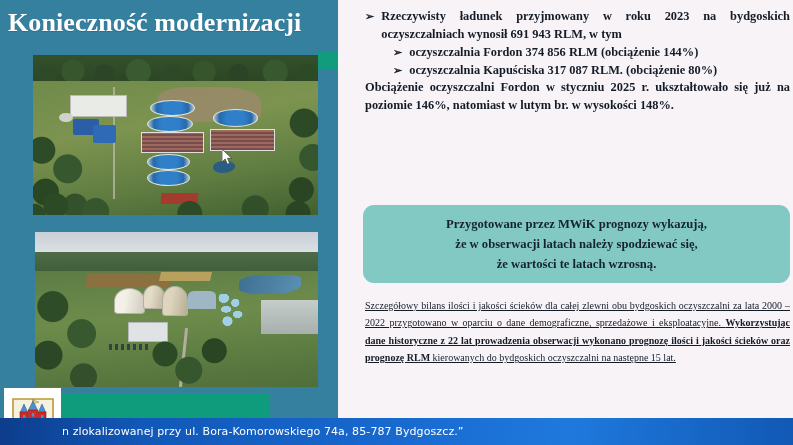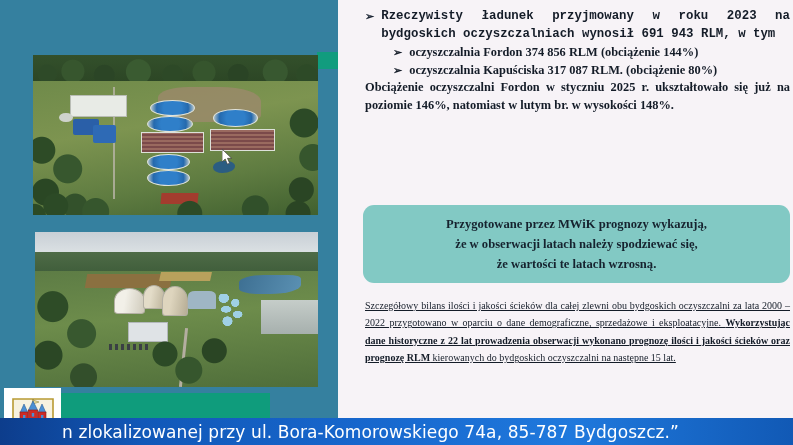--- a/index.html
+++ b/index.html
@@ -249,21 +249,21 @@
     color: #141c28;
   }
   .bullets {
     position: absolute; left: 5px; top: 8px; width: 425px;
     font-size: 12.4px; line-height: 17.5px;
     font-weight: bold;
     text-align: justify;
   }
   .lvl1 { display: flex; gap: 7px; margin-bottom: 1px; }
   .lvl1 .arrow { flex: 0 0 auto; font-size: 11px; line-height: 17.5px; color: #1b2433; }
-  .lvl1 .txt { flex: 1 1 auto; text-align: justify; font-family: Liberation Mono, monospace; }
+  .lvl1 .txt { flex: 1 1 auto; text-align: justify; }
   .sub { margin-left: 28px; margin-top: 1px; }
   .sub .lvl2 { display: flex; gap: 7px; }
   .sub .lvl2 .arrow { flex: 0 0 auto; font-size: 11px; line-height: 17.5px; }
   .sub .lvl2 .txt { flex: 1 1 auto; text-align: justify; }
   .para-bold {
     margin-top: 0;
     text-align: justify;
     font-weight: bold;
   }
 
@@ -314,40 +314,41 @@
     position: absolute;
     left: 0; bottom: 0;
     width: 793px; height: 27px;
     background: linear-gradient(90deg, #0d3d8c 0%, #1158b8 18%, #1766cc 45%, #1f79dd 72%, #1159b5 100%);
     display: flex; align-items: center;
   }
   .caption-text {
     margin-left: 62px;
     color: #ffffff;
     font-family: "DejaVu Sans", sans-serif;
-    font-size: 17px;
+    font-size: 11px;
     letter-spacing: 0.1px;
     white-space: nowrap;
     overflow: hidden;
   }
   .cursor {
     position: absolute;
     left: 222px; top: 149px;
     width: 11px; height: 16px;
     pointer-events: none;
   }
 </style>
 </head>
 <body>
 
 <div id="slide">
 
   <div class="left-panel"></div>
   <div class="green-accent"></div>
 
+  <div class="slide-title">Konieczność modernizacji</div>
 
   <div class="photo photo-top">
     <div class="p1-sky"></div>
     <div class="p1-trees-top"></div>
     <div class="p1-ground"></div>
     <div class="p1-bare"></div>
     <div class="p1-road"></div>
     <div class="p1-bldg"></div>
     <div class="p1-bldg4"></div>
     <div class="p1-bldg2"></div>

